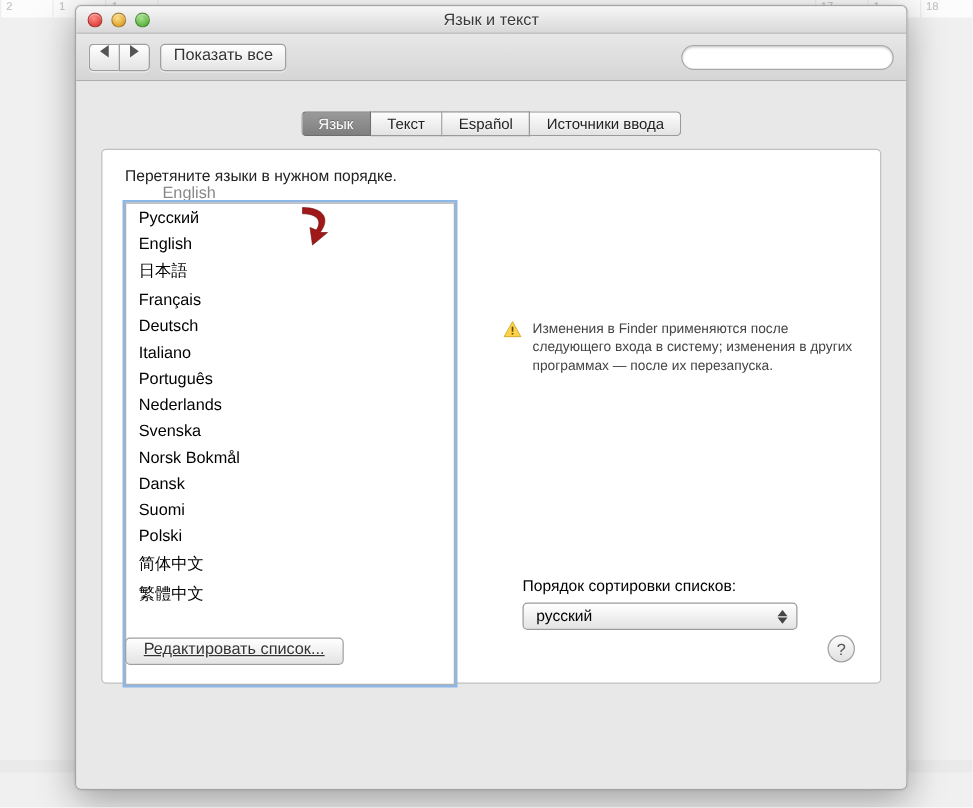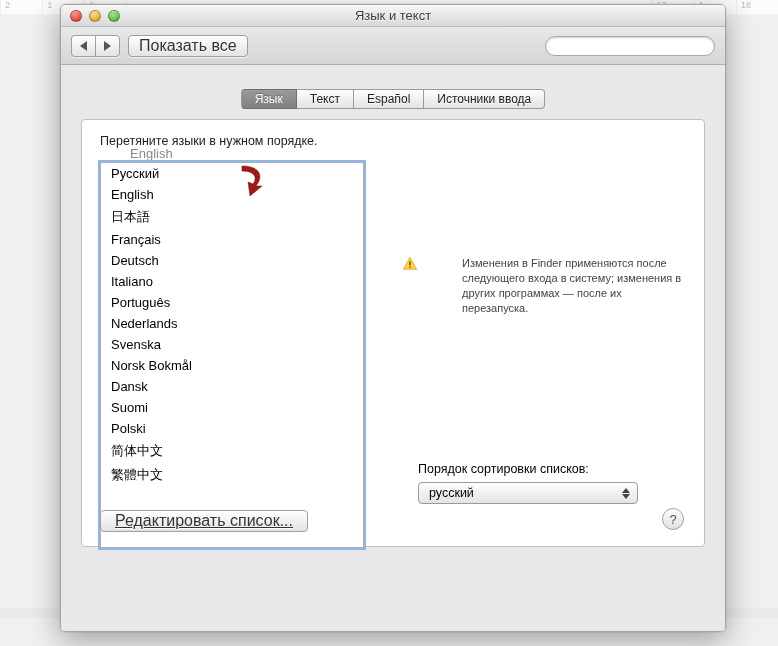--- a/index.html
+++ b/index.html
@@ -82,25 +82,25 @@
     gap: 8px;
   }
   .nav-group {
     display: flex;
   }
   .aqua-btn {
     height: 22px;
     background: linear-gradient(#ffffff, #e3e3e3);
     border: 1px solid #9f9f9f;
     border-radius: 4px;
-    font-size: 16px;
+    font-size: 13px;
     color: #333;
     padding: 0 10px;
     display: inline-flex;
-    align-items: center;
+    align-items: flex-start;
     justify-content: center;
     text-shadow: 0 1px 0 rgba(255,255,255,0.9);
     box-shadow: 0 1px 0 rgba(255,255,255,0.6), inset 0 1px 0 rgba(255,255,255,0.9);
     cursor: default;
   }
   .nav-group .aqua-btn { border-radius: 0; padding: 0 8px; }
   .nav-group .aqua-btn:first-child { border-radius: 4px 0 0 4px; border-right: none; }
   .nav-group .aqua-btn:last-child  { border-radius: 0 4px 4px 0; }
   .triangle-left {
     width: 0; height: 0;
@@ -225,21 +225,21 @@
     right: 0;
     display: flex;
     gap: 8px;
     font-size: 11px;
     color: #444;
   }
   .warning .wicon {
     width: 16px; height: 16px;
     flex: none;
   }
-  .warning .wtext { line-height: 1.35; margin-left: 36px; }
+  .warning .wtext { line-height: 1.35; }
   .sort-block {
     position: absolute;
     bottom: 28px;
     left: 30px;
     right: 10px;
   }
   .sort-label {
     font-size: 12.5px;
     margin-bottom: 6px;
   }

